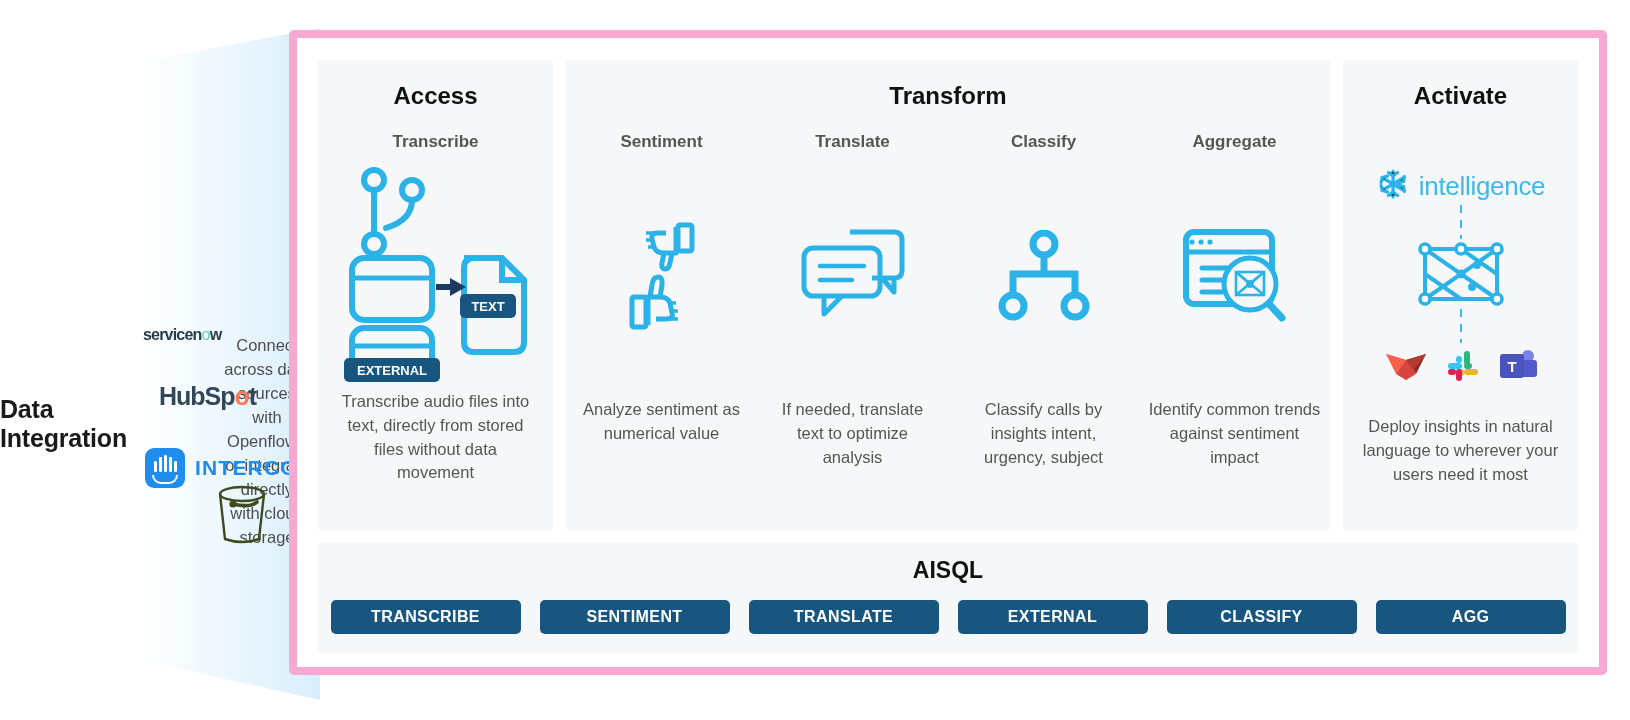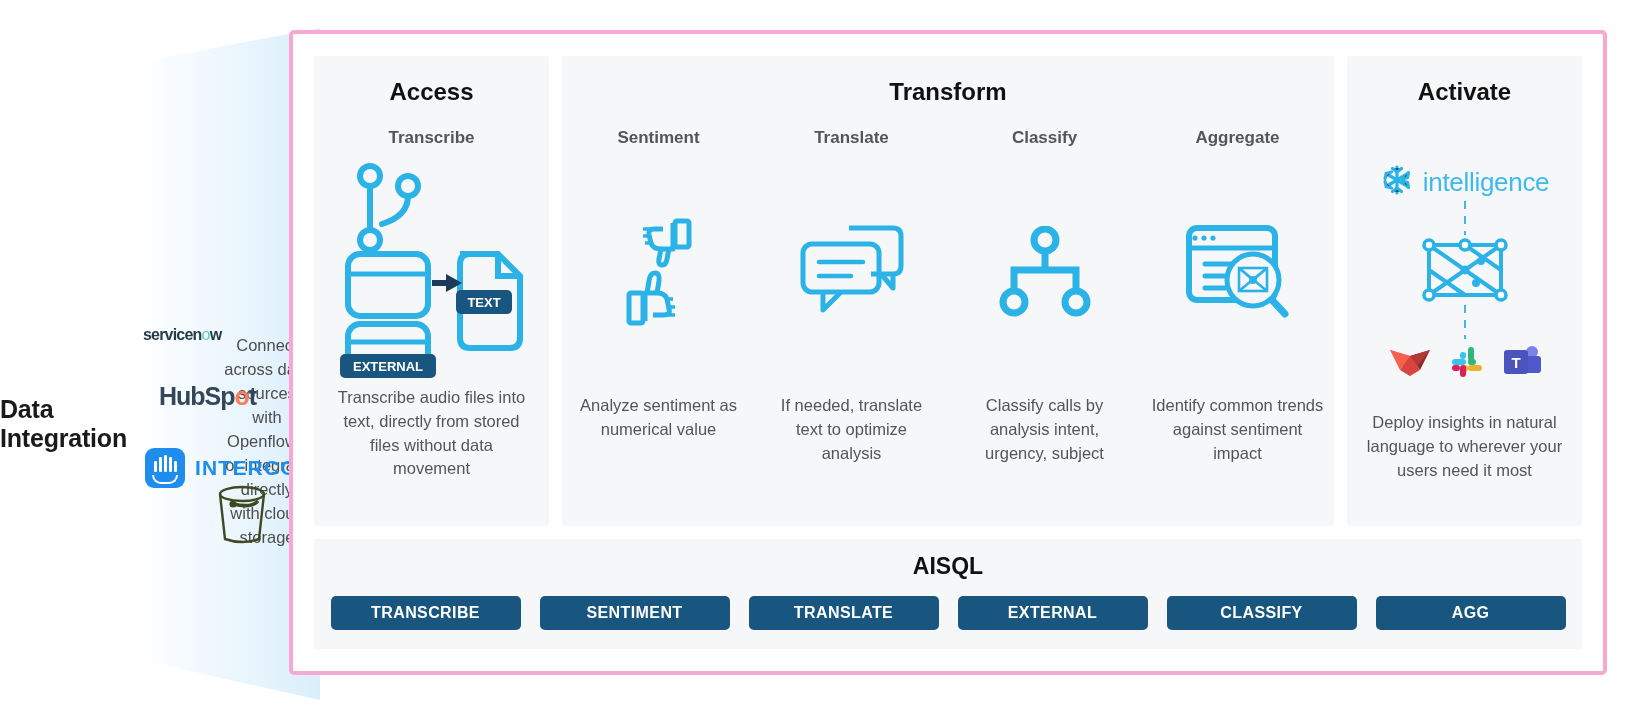--- a/index.html
+++ b/index.html
@@ -57,21 +57,21 @@
   .kafka  { left: 160px; top: 168px; width: 56px; height: 70px; }
 
   .left-caption {
     margin-top: 36px; width: 266px; text-align: center;
     font-size: 16.5px; line-height: 1.45; color: #4d4d4d;
   }
 
   
   .panel {
     position: absolute; left: 289px; top: 30px; width: 1318px; height: 645px;
-    border: 4px solid #f9a8d4; border-radius: 5px; background: #fff;
+    border: 8px solid #f9a8d4; border-radius: 5px; background: #fff;
     padding: 22px 21px 20px 21px;
   }
   .stages { display: flex; gap: 13px; height: 470px; }
   .card {
     background: #f6f7f9; border-radius: 2px;
     display: flex; flex-direction: column; align-items: center;
     padding-top: 22px;
   }
   .card.access   { width: 235px; }
   .card.transform{ flex: 1; }
@@ -312,21 +312,21 @@
                 <svg width="96" height="92" viewBox="0 0 96 92">
                   <g fill="none" stroke="#2bb3e8" stroke-width="7">
                     <circle cx="48" cy="14" r="11"></circle>
                     <circle cx="17" cy="76" r="11"></circle>
                     <circle cx="79" cy="76" r="11"></circle>
                     <path d="M48 25 L48 44 M17 65 L17 44 L79 44 L79 65"></path>
                   </g>
                 </svg>
               </div>
             </div>
-            <div class="desc">Classify calls by analysis intent, urgency, subject</div>
+            <div class="desc">Classify calls by insights intent, urgency, subject</div>
           </div>
 
           <div class="tcol">
             <div class="sub-title">Aggregate</div>
             <div class="icon-wrap">
               <div>
                 <svg width="110" height="100" viewBox="0 0 110 100">
                   <g fill="none" stroke="#2bb3e8" stroke-width="6" stroke-linejoin="round">
                     <rect x="6" y="6" width="86" height="72" rx="8"></rect>
                     <path d="M6 26 L92 26" stroke-width="5"></path>

